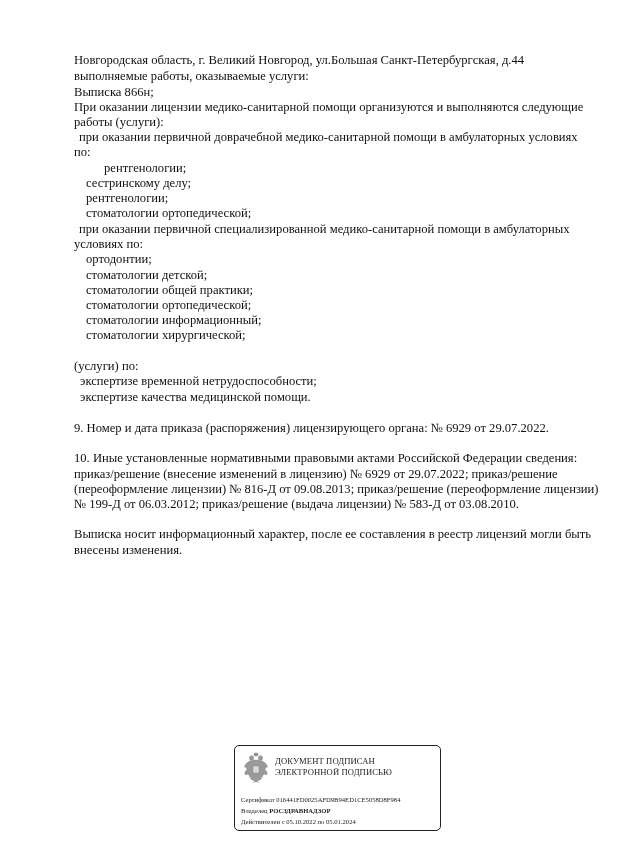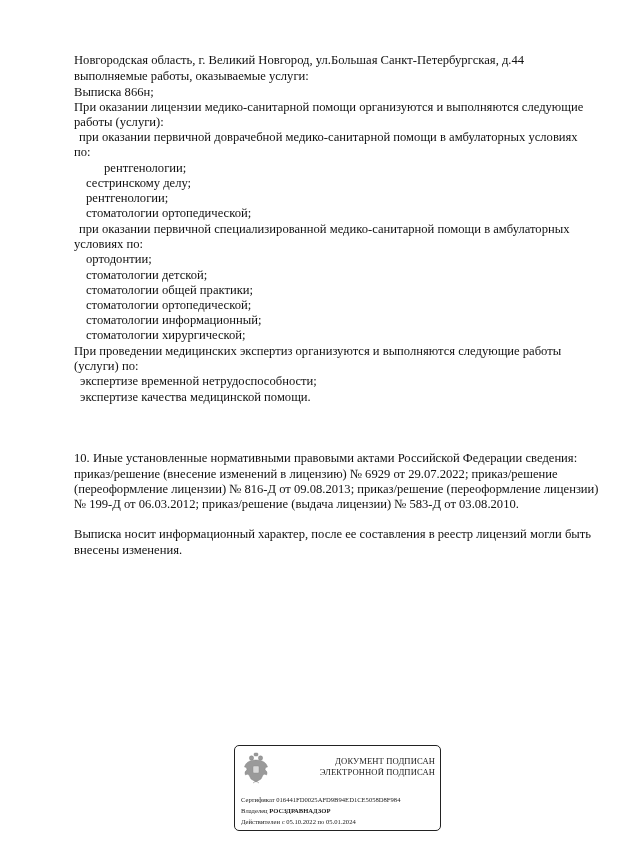--- a/index.html
+++ b/index.html
@@ -3,21 +3,21 @@
 <meta charset="utf-8">
 <style>
   html, body { margin: 0; padding: 0; background: #ffffff; }
   body { width: 631px; height: 842px; position: relative; overflow: hidden;
          font-family: "Liberation Serif", "DejaVu Serif", serif; color: #111; }
   .page { position: absolute; left: 0; top: 0; width: 631px; height: 842px; background:#fff; }
   .line { position: absolute; left: 74px; font-size: 12.6px; line-height: 15px; white-space: nowrap; }
   .sig-box { position: absolute; left: 234px; top: 745px; width: 207px; height: 86px;
              border: 1.5px solid #222; border-radius: 5px; box-sizing: border-box; background:#fff; }
   .emblem { position: absolute; left: 8px; top: 6px; width: 26px; height: 34px; }
-  .sig-title { position: absolute; left: 40px; top: 10px; width: 160px; text-align: right;
+  .sig-title { position: absolute; left: 40px; top: 10px; width: 160px; text-align: left;
                font-size: 8.6px; line-height: 11px; letter-spacing: 0.1px; color:#222; }
   .sig-row { position: absolute; left: 6px; font-size: 6.6px; line-height: 9px; white-space: nowrap; color:#222; }
   .sig-row b { font-weight: bold; }
 </style>
 </head>
 <body>
 
 <div class="page">
 
   <div class="line" style="top:53px">Новгородская область, г. Великий Новгород, ул.Большая Санкт-Петербургская, д.44</div>
@@ -32,25 +32,25 @@
   <div class="line" style="top:191px; left:86px">рентгенологии;</div>
   <div class="line" style="top:206px; left:86px">стоматологии ортопедической;</div>
   <div class="line" style="top:222px; left:79px">при оказании первичной специализированной медико-санитарной помощи в амбулаторных</div>
   <div class="line" style="top:237px">условиях по:</div>
   <div class="line" style="top:252px; left:86px">ортодонтии;</div>
   <div class="line" style="top:268px; left:86px">стоматологии детской;</div>
   <div class="line" style="top:283px; left:86px">стоматологии общей практики;</div>
   <div class="line" style="top:298px; left:86px">стоматологии ортопедической;</div>
   <div class="line" style="top:313px; left:86px">стоматологии информационный;</div>
   <div class="line" style="top:328px; left:86px">стоматологии хирургической;</div>
-  <div class="line" style="top:344px">При проведении медицинских экспертиз организуются и выполняются следующие работы</div>
   <div class="line" style="top:359px">(услуги) по:</div>
   <div class="line" style="top:390px; left:80px">экспертизе качества медицинской помощи.</div>
   <div class="line" style="top:374px; left:80px">экспертизе временной нетрудоспособности;</div>
 
+  <div class="line" style="top:421px">9. Номер и дата приказа (распоряжения) лицензирующего органа: № 6929 от 29.07.2022.</div>
 
   <div class="line" style="top:451px">10. Иные установленные нормативными правовыми актами Российской Федерации сведения:</div>
   <div class="line" style="top:467px">приказ/решение (внесение изменений в лицензию) № 6929 от 29.07.2022; приказ/решение</div>
   <div class="line" style="top:482px">(переоформление лицензии) № 816-Д от 09.08.2013; приказ/решение (переоформление лицензии)</div>
   <div class="line" style="top:497px">№ 199-Д от 06.03.2012; приказ/решение (выдача лицензии) № 583-Д от 03.08.2010.</div>
 
   <div class="line" style="top:527px">Выписка носит информационный характер, после ее составления в реестр лицензий могли быть</div>
   <div class="line" style="top:543px">внесены изменения.</div>
 
   <div class="sig-box">
@@ -59,21 +59,21 @@
         <rect x="11" y="1" width="4" height="3" rx="1"></rect>
         <circle cx="8.5" cy="6" r="2.2"></circle>
         <circle cx="17.5" cy="6" r="2.2"></circle>
         <path d="M13 8 C7 8 3 10 1.5 15 C3 15 4 16 4 18 C2 19 1.5 21 2.5 23 C4 22 5 22 6 23 L8 27 L13 30 L18 27 L20 23 C21 22 22 22 23.5 23 C24.5 21 24 19 22 18 C22 16 23 15 24.5 15 C23 10 19 8 13 8 Z"></path>
       </g>
       <rect x="10" y="14" width="6" height="7" rx="1" fill="#d8d8d8" stroke="#888" stroke-width="0.4"></rect>
       <path d="M10 31 L13 29 L16 31" stroke="#888" stroke-width="0.6" fill="none"></path>
     </svg>
     <div class="sig-title">
       <div>ДОКУМЕНТ ПОДПИСАН</div>
-      <div>ЭЛЕКТРОННОЙ ПОДПИСАН</div>
+      <div>ЭЛЕКТРОННОЙ ПОДПИСЬЮ</div>
     </div>
     <div class="sig-row" style="top:49px">
       <span>Сертификат</span>
       <span>016441FD0025AFD9B94ED1CE5058D8F984</span>
     </div>
     <div class="sig-row" style="top:60px">
       <span>Владелец</span>
       <b>РОСЗДРАВНАДЗОР</b>
     </div>
     <div class="sig-row" style="top:71px">Действителен с 05.10.2022 по 05.01.2024</div>

